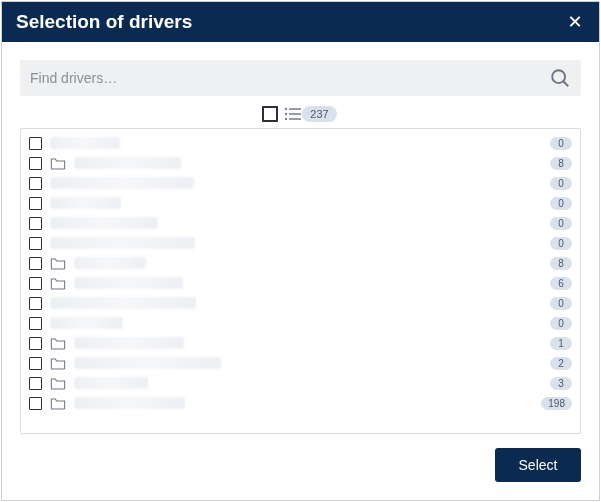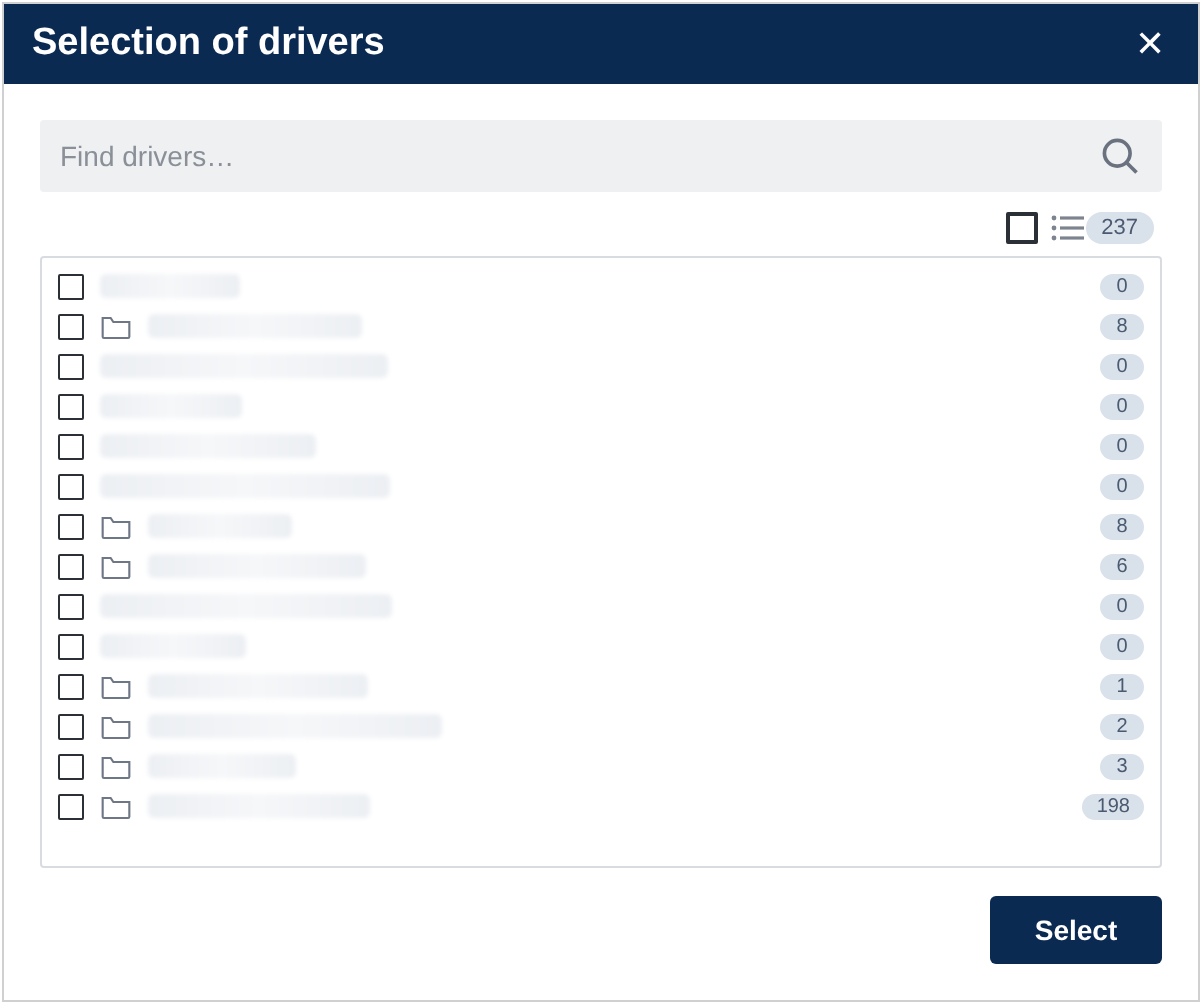--- a/index.html
+++ b/index.html
@@ -68,21 +68,21 @@
   .search-input::placeholder { color: #8a8f98; }
   .search-icon {
     width: 22px;
     height: 22px;
     color: #6a7280;
     flex-shrink: 0;
   }
   .toolbar-row {
     display: flex;
     align-items: center;
-    justify-content: flex-end;
+    justify-content: center;
     margin-top: 8px;
     padding: 2px 4px 6px 2px;
   }
   .toolbar-left {
     display: flex;
     align-items: center;
     gap: 6px;
   }
   .master-check {
     width: 16px;
@@ -164,21 +164,21 @@
     padding: 14px 18px 18px 18px;
     display: flex;
     justify-content: flex-end;
     gap: 10px;
   }
   .btn {
     background: #0b2a52;
     color: #fff;
     border: none;
     font-size: 14px;
-    font-weight: 700;
+    font-weight: 400;
     padding: 0 22px;
     height: 34px;
     border-radius: 3px;
     cursor: pointer;
     min-width: 86px;
   }
 </style>
 </head>
 <body>
 

